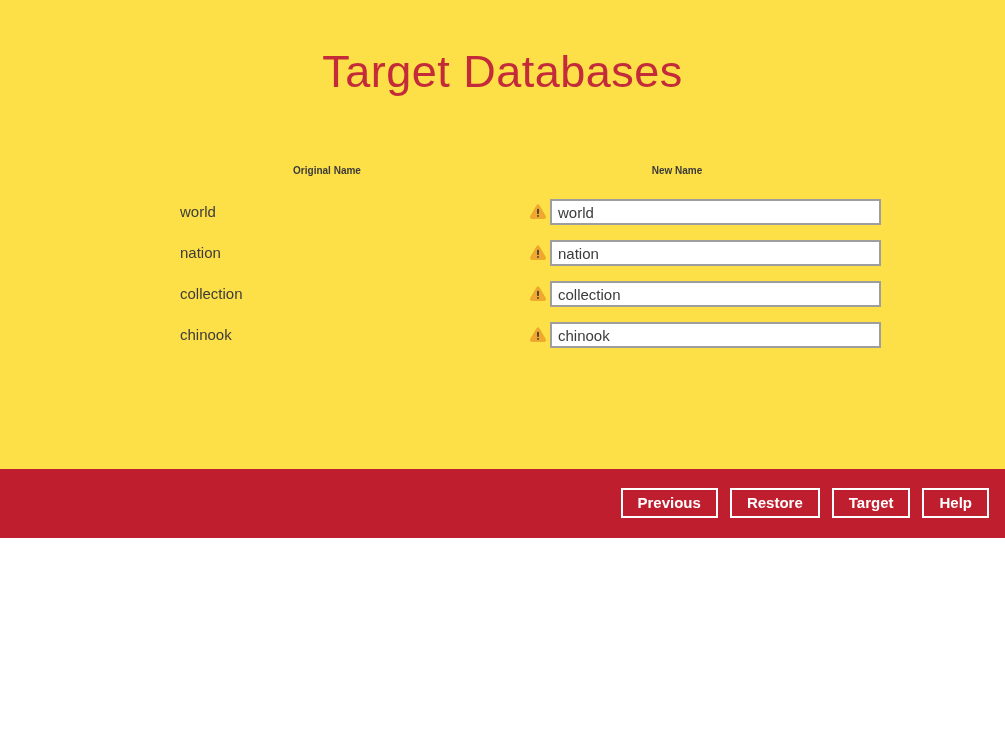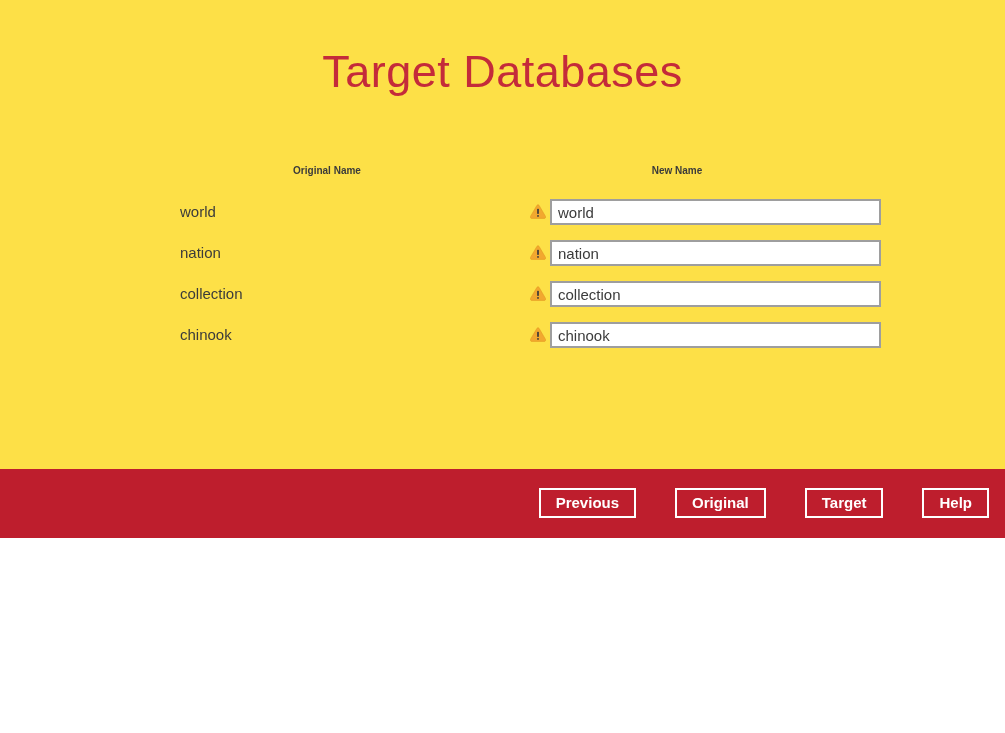--- a/index.html
+++ b/index.html
@@ -112,21 +112,20 @@
     padding: 0 15px;
     background: transparent;
     border: 2px solid #ffffff;
     border-radius: 0;
     color: #ffffff;
     font-family: "Liberation Sans", sans-serif;
     font-size: 15px;
     font-weight: 600;
     line-height: 26px;
     cursor: pointer;
-    margin-left: 27px;
   }
 </style>
 </head>
 <body>
 
 <div class="page">
 
   <h1 class="page-title">Target Databases</h1>
 
   <div class="col-header original">Original Name</div>
@@ -180,19 +179,19 @@
         </svg>
       </span>
       <input class="new-input" type="text" value="chinook" style="">
     </div>
 
   </div>
 
   <div class="footer-bar">
     <div class="footer-buttons">
       <button class="footer-btn">Previous</button>
-      <button class="footer-btn">Original</button>
+      <button class="footer-btn">Restore</button>
       <button class="footer-btn">Target</button>
       <button class="footer-btn">Help</button>
     </div>
   </div>
 
 </div>
 
 </body></html>

